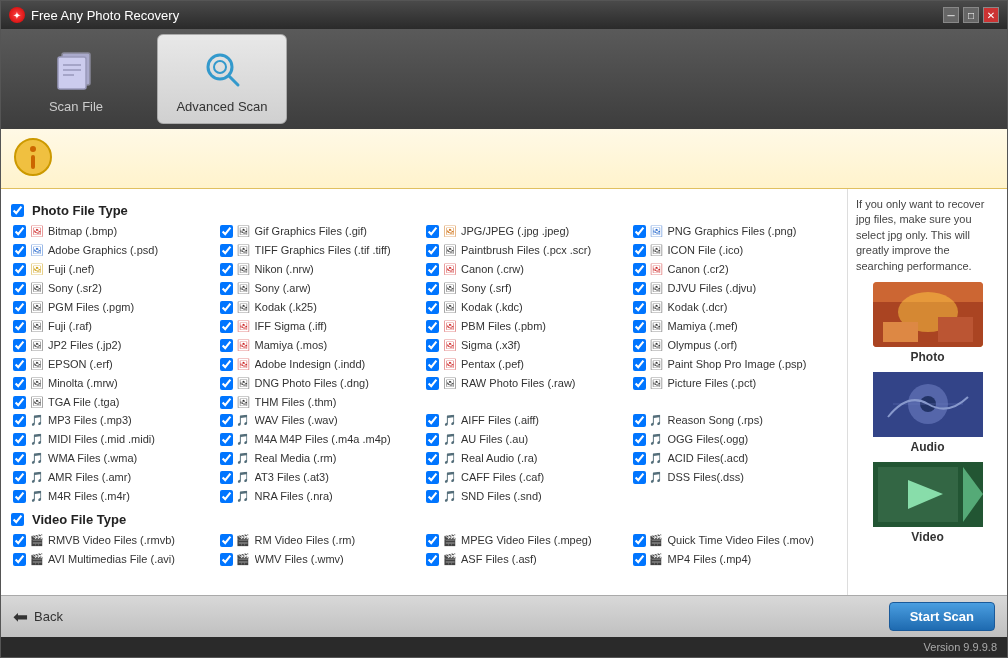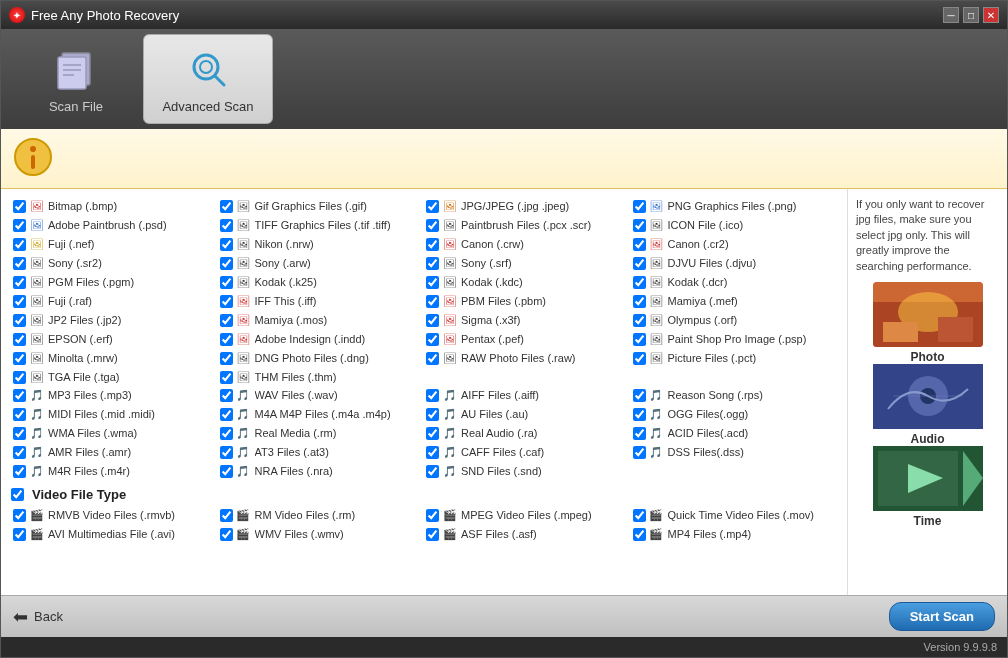--- a/index.html
+++ b/index.html
@@ -12,21 +12,21 @@
       height: 28px; display: flex; align-items: center; justify-content: space-between;
       padding: 0 8px; color: white; font-size: 13px;
     }
     .title-bar-left { display: flex; align-items: center; gap: 6px; }
     .title-icon { width: 16px; height: 16px; background: radial-gradient(circle, #ff4444, #cc0000); border-radius: 50%; display: flex; align-items: center; justify-content: center; font-size: 10px; color: white; }
     .title-controls { display: flex; gap: 4px; }
     .title-btn { width: 16px; height: 16px; background: #666; border: 1px solid #888; color: white; font-size: 10px; cursor: pointer; display: flex; align-items: center; justify-content: center; }
     
     .toolbar {
       background: linear-gradient(to bottom, #5a5a5a, #3d3d3d);
-      height: 100px; display: flex; align-items: center; padding: 0 10px; gap: 2px;
+      height: 100px; display: flex; align-items: center; padding: 0 10px; gap: 16px;
     }
     .tab-btn {
       display: flex; flex-direction: column; align-items: center; justify-content: center;
       width: 130px; height: 90px; cursor: pointer; border-radius: 6px; gap: 6px;
       color: #ccc; font-size: 13px;
     }
     .tab-btn.active {
       background: linear-gradient(to bottom, #e8e8e8, #d0d0d0);
       color: #333; border: 1px solid #aaa;
     }
@@ -70,21 +70,21 @@
       background: linear-gradient(to bottom, #d8d8d8, #c0c0c0);
       height: 42px; display: flex; align-items: center; justify-content: space-between;
       padding: 0 12px; border-top: 1px solid #aaa;
     }
     .back-btn {
       display: flex; align-items: center; gap: 6px; cursor: pointer;
       color: #333; font-size: 13px; background: none; border: none;
     }
     .start-btn {
       background: linear-gradient(to bottom, #4a9ee0, #1e6ab0);
-      color: white; border: 1px solid #1a5a9a; border-radius: 12px;
+      color: white; border: 1px solid #1a5a9a; border-radius: 4px;
       padding: 6px 20px; font-size: 13px; font-weight: bold; cursor: pointer;
     }
     .version-bar {
       background: #2a2a2a; height: 20px; display: flex; align-items: center;
       justify-content: flex-end; padding: 0 10px; color: #aaa; font-size: 11px;
     }
 
     
     .ico-blue { color: #2266cc; }
     .ico-red { color: #cc2222; }
@@ -158,20 +158,24 @@
         <circle cx="20" cy="12" r="3" fill="#cc6600"></circle>
         <rect x="18" y="18" width="4" height="14" rx="2" fill="#cc6600"></rect>
       </svg>
     </div>
   </div>
 
   <div class="main-content">
 
     <div class="file-list">
 
+      <div class="section-header">
+        <input type="checkbox" class="section-check file-check" checked="" style="">
+        <span>Photo File Type</span>
+      </div>
       <div class="file-grid">
 
         <div class="file-item">
             <input type="checkbox" class="file-check" checked="" style="">
             <span class="file-icon ico-red">🖼</span>
             <span class="file-label">Bitmap (.bmp)</span>
           </div>
         <div class="file-item">
             <input type="checkbox" class="file-check" checked="" style="">
             <span class="file-icon">🖼</span>
@@ -184,21 +188,21 @@
           </div>
         <div class="file-item">
             <input type="checkbox" class="file-check" checked="" style="">
             <span class="file-icon ico-blue">🖼</span>
             <span class="file-label">PNG Graphics Files (.png)</span>
           </div>
 
         <div class="file-item">
             <input type="checkbox" class="file-check" checked="" style="">
             <span class="file-icon ico-blue">🖼</span>
-            <span class="file-label">Adobe Paintbrush (.psd)</span>
+            <span class="file-label">Adobe Graphics (.psd)</span>
           </div>
         <div class="file-item">
             <input type="checkbox" class="file-check" checked="" style="">
             <span class="file-icon">🖼</span>
             <span class="file-label">TIFF Graphics Files (.tif .tiff)</span>
           </div>
         <div class="file-item">
             <input type="checkbox" class="file-check" checked="" style="">
             <span class="file-icon">🖼</span>
             <span class="file-label">Paintbrush Files (.pcx .scr)</span>
@@ -273,21 +277,21 @@
           </div>
 
         <div class="file-item">
             <input type="checkbox" class="file-check" checked="" style="">
             <span class="file-icon">🖼</span>
             <span class="file-label">Fuji (.raf)</span>
           </div>
         <div class="file-item">
             <input type="checkbox" class="file-check" checked="" style="">
             <span class="file-icon ico-red">🖼</span>
-            <span class="file-label">IFF This (.iff)</span>
+            <span class="file-label">IFF Sigma (.iff)</span>
           </div>
         <div class="file-item">
             <input type="checkbox" class="file-check" checked="" style="">
             <span class="file-icon ico-red">🖼</span>
             <span class="file-label">PBM Files (.pbm)</span>
           </div>
         <div class="file-item">
             <input type="checkbox" class="file-check" checked="" style="">
             <span class="file-icon">🖼</span>
             <span class="file-label">Mamiya (.mef)</span>
@@ -514,21 +518,21 @@
             <input type="checkbox" class="file-check" checked="" style="">
             <span class="file-icon ico-blue">🎬</span>
             <span class="file-label">MP4 Files (.mp4)</span>
           </div>
       </div>
     </div>
 
     <div class="sidebar-panel">
       <div class="sidebar-text">If you only want to recover jpg files, make sure you select jpg only. This will greatly improve the searching performance.</div>
 
-      <div style="display:flex;flex-direction:column;align-items:center;gap:0;justify-content:space-between;">
+      <div style="display:flex;flex-direction:column;align-items:center;gap:8px;justify-content:space-between;">
         <div style="display:flex;flex-direction:column;align-items:center;">
           <div class="photo-thumb" style="position:relative;overflow:hidden;">
             <svg width="110" height="65" viewBox="0 0 110 65">
               <rect width="110" height="65" fill="#cc6633"></rect>
               <rect x="0" y="20" width="110" height="45" fill="#aa4422"></rect>
               <ellipse cx="55" cy="30" rx="30" ry="20" fill="#ffcc44" opacity="0.5"></ellipse>
               <rect x="10" y="40" width="35" height="20" fill="#dd8844"></rect>
               <rect x="65" y="35" width="35" height="25" fill="#bb5533"></rect>
             </svg>
           </div>
@@ -550,21 +554,21 @@
 
         <div style="display:flex;flex-direction:column;align-items:center;">
           <div class="video-thumb">
             <svg width="110" height="65" viewBox="0 0 110 65">
               <rect width="110" height="65" fill="#225533"></rect>
               <rect x="5" y="5" width="80" height="55" fill="#336644"></rect>
               <polygon points="90,5 110,32 90,60" fill="#55aa77"></polygon>
               <polygon points="35,18 35,47 70,32" fill="#88ddaa"></polygon>
             </svg>
           </div>
-          <div class="sidebar-thumb-label">Time</div>
+          <div class="sidebar-thumb-label">Video</div>
         </div>
       </div>
     </div>
   </div>
 
   <div class="bottom-bar">
     <button class="back-btn">
       <span style="font-size:18px;">⬅</span>
       <span>Back</span>
     </button>

